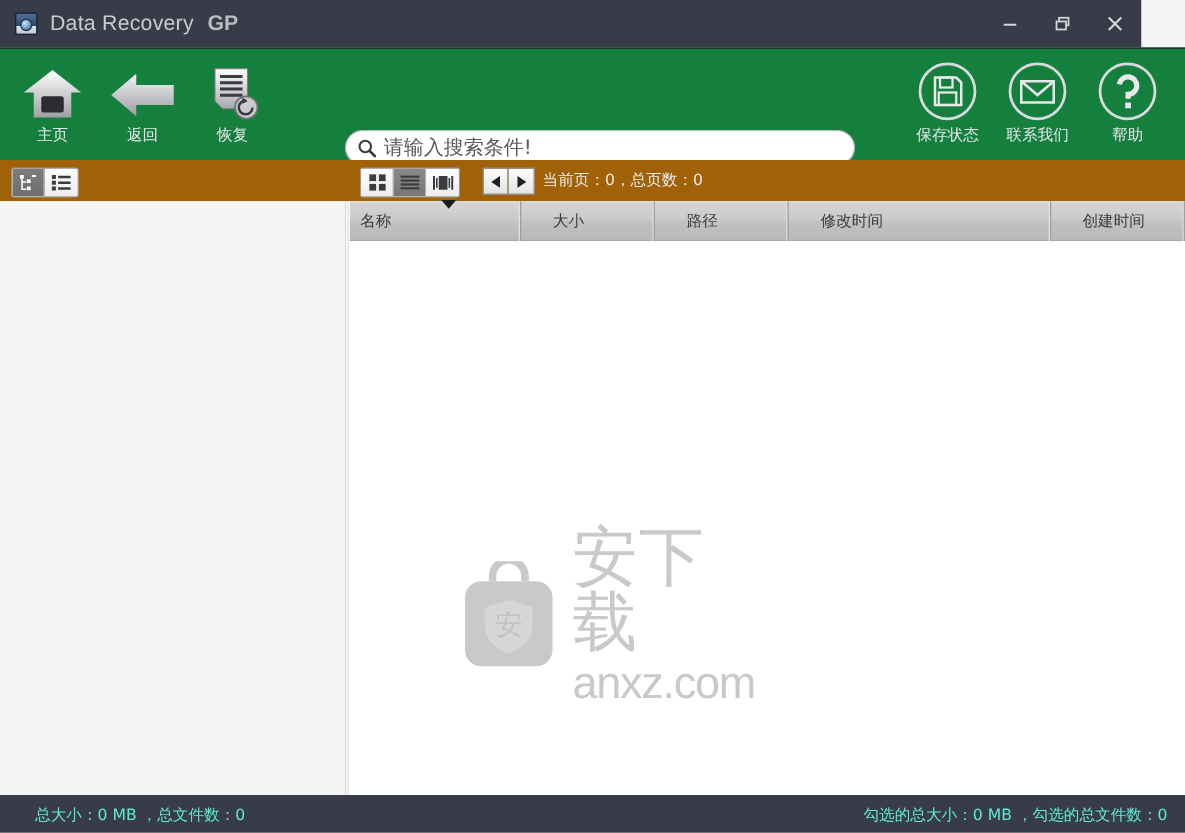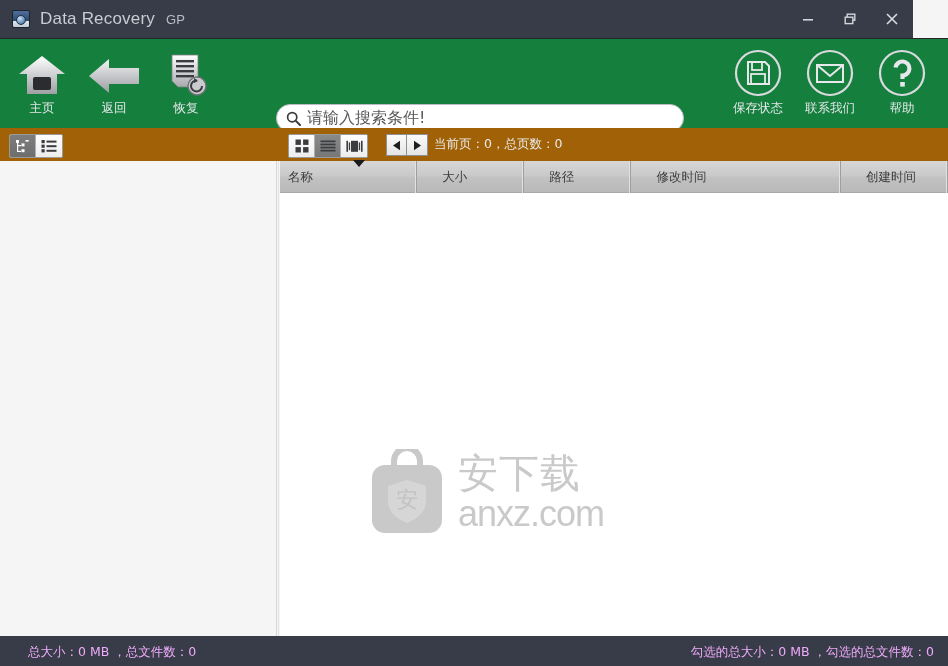--- a/index.html
+++ b/index.html
@@ -38,22 +38,22 @@
     width: 8px; height: 8px; border-radius: 50%;
     background: radial-gradient(circle at 35% 30%, #cfe2f5 0%, #6f9bc6 55%, #33536f 100%);
     border: 1px solid #243245;
   }
   .title-text {
     font-size: 17px; color: #c9ccd2;
     letter-spacing: .2px; font-weight: 400;
     white-space: nowrap;
   }
   .title-suffix {
-    font-size: 13px; color: #b9bcc4;
-    font-weight: normal; margin-left: 11px;
+    font-size: 17px; color: #b9bcc4;
+    font-weight: bold; margin-left: 11px;
   }
   .win-controls {
     position: absolute; right: 0; top: 0;
     height: 38px; display: flex; align-items: center;
   }
   .win-btn {
     width: 42px; height: 38px;
     display: flex; align-items: center; justify-content: center;
     color: #d3d6dc;
   }
@@ -203,39 +203,39 @@
   
   .watermark {
     position: absolute; left: 88px; top: 247px;
     width: 222px; height: 105px;
     display: flex; align-items: center; gap: 12px;
     opacity: 1;
   }
   .wm-bag { position: relative; width: 78px; height: 88px; flex: none; }
   .wm-text { display: flex; flex-direction: column; }
   .wm-cn {
-    font-size: 40px; color: #c9c9c9; line-height: 1;
-    font-family: Liberation Sans, sans-serif;
+    font-size: 52px; color: #c9c9c9; line-height: 1;
+    font-family: Liberation Serif, serif;
     letter-spacing: 1px; font-weight: 500;
   }
   .wm-en {
     font-size: 36px; color: #c9c9c9; line-height: 1.05;
     font-family: Liberation Sans, sans-serif;
     letter-spacing: -1px; margin-top: 2px;
   }
 
   
   .statusbar {
     position: absolute; left: 0; top: 636px;
     width: 948px; height: 30px;
     background: #383c48;
   }
   .status-text {
     position: absolute; top: 8px;
-    font-size: 12.5px; color: #f0abfc;
+    font-size: 12.5px; color: #5eead4;
     font-family: "DejaVu Sans", "Liberation Sans", sans-serif;
     white-space: nowrap;
   }
   .status-left { left: 28px; }
   .status-right { right: 14px; }
 </style>
 </head>
 <body>
 
 <div id="app">

